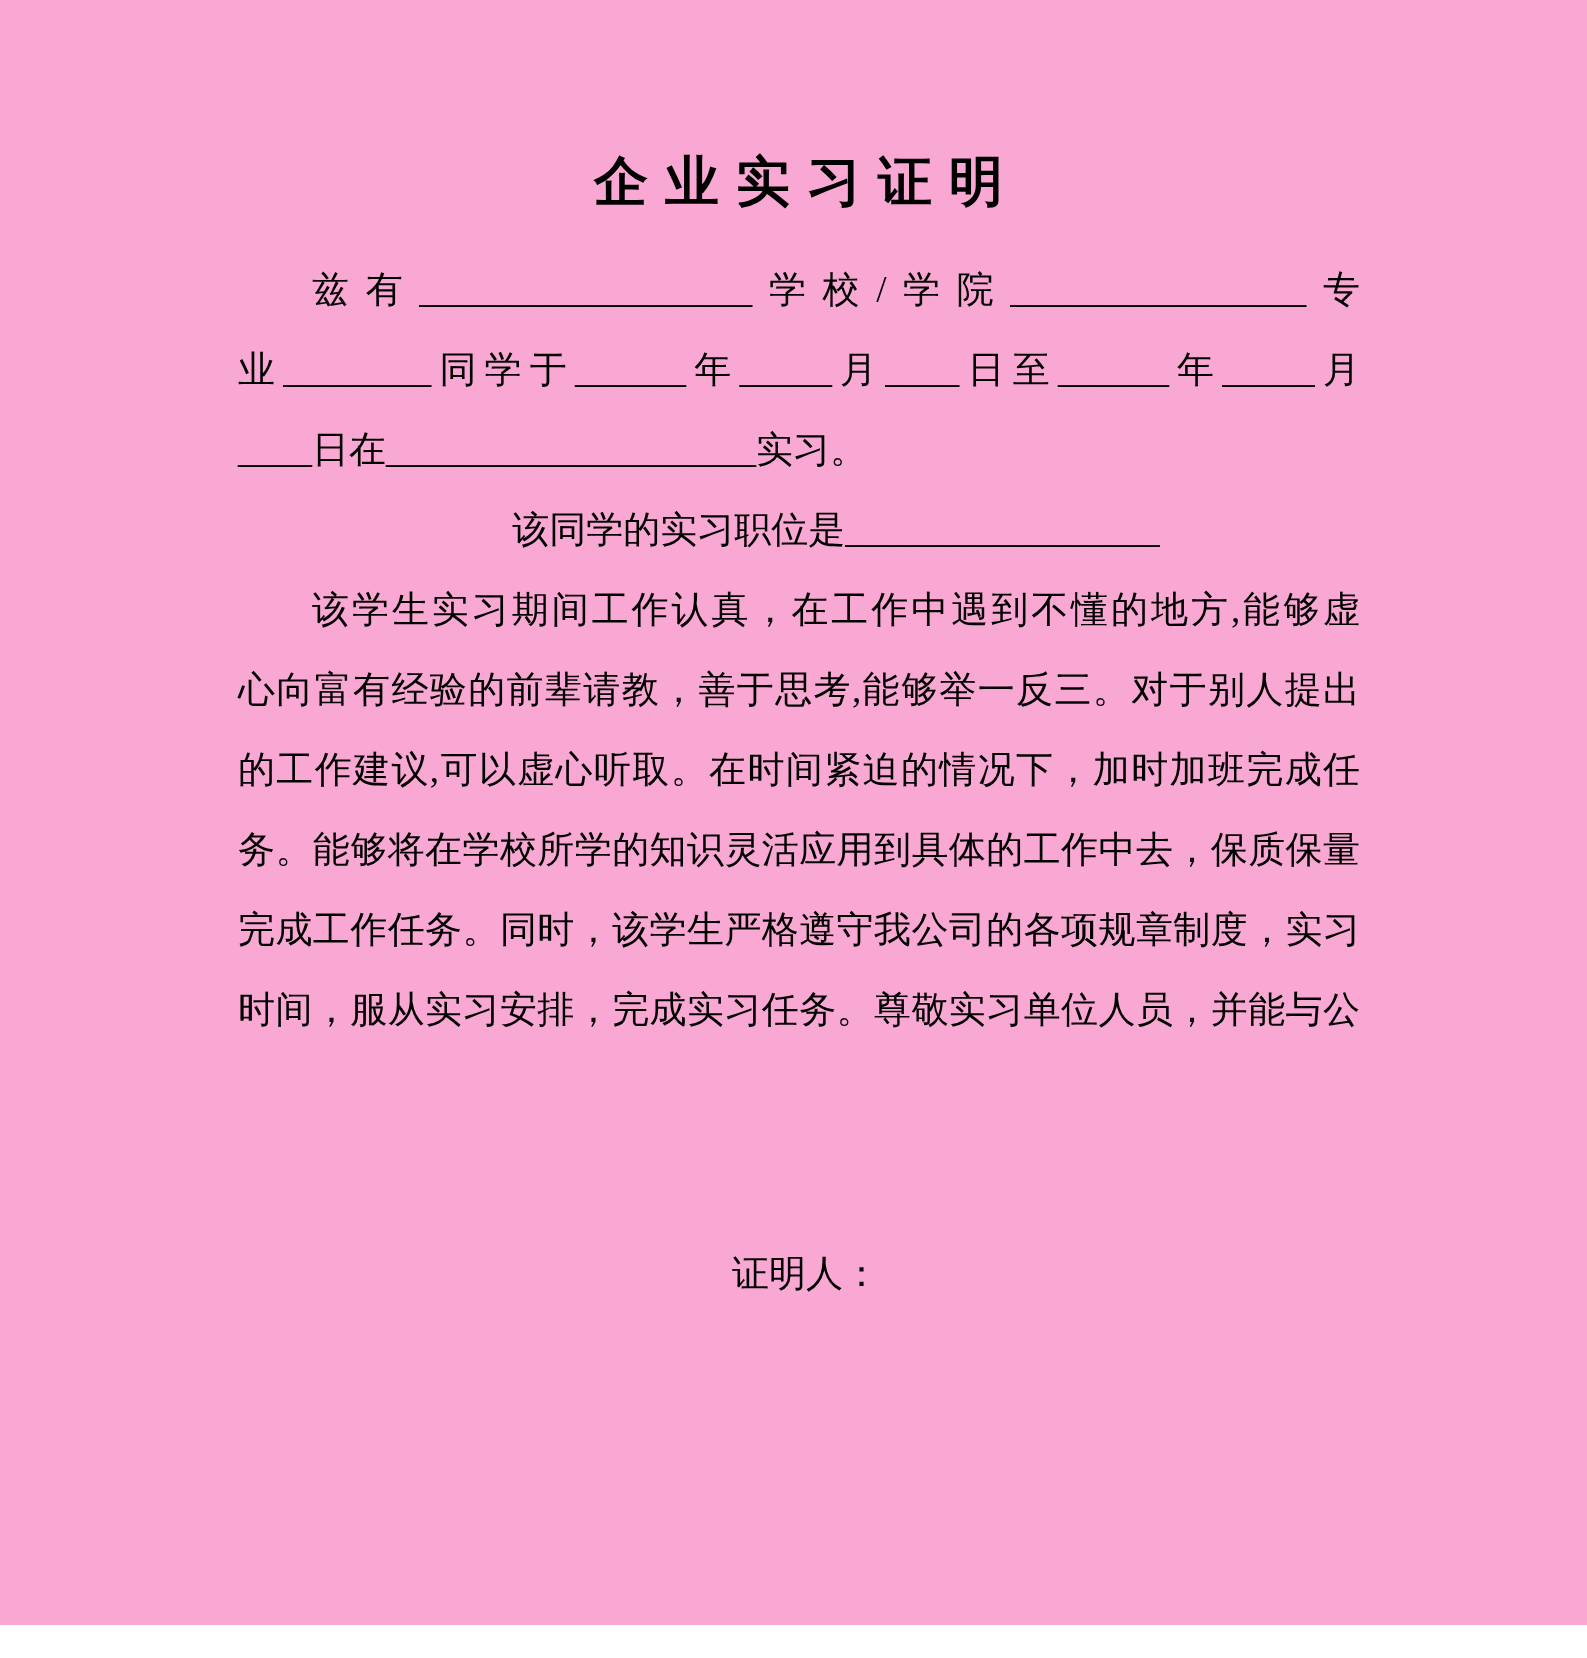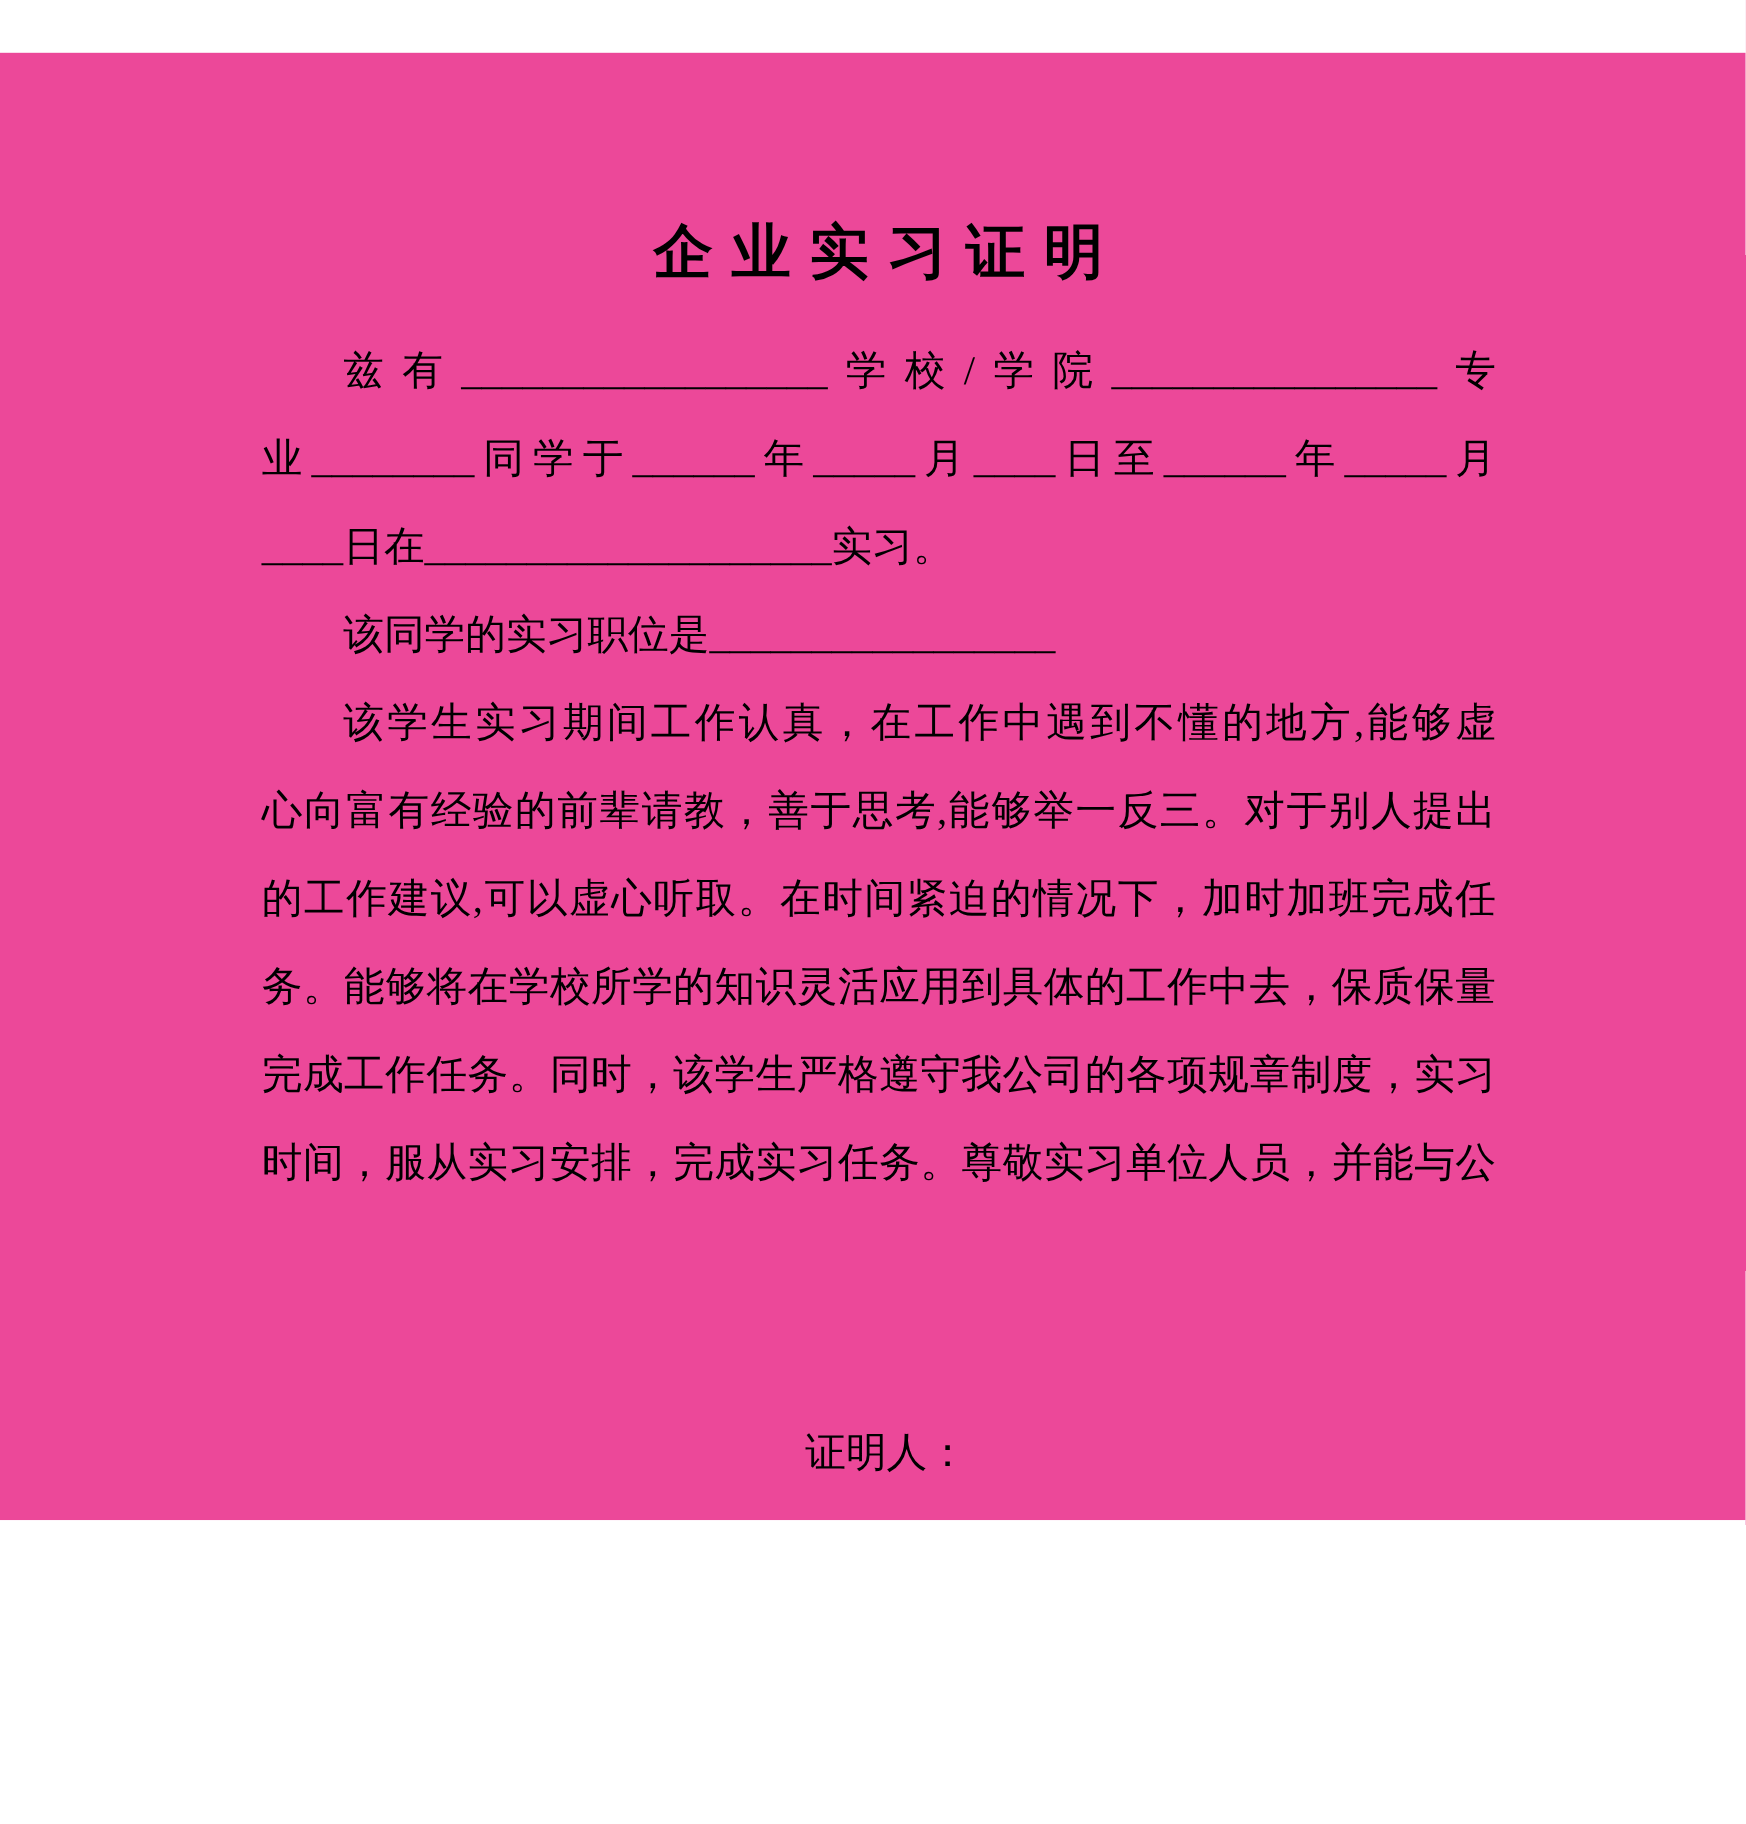--- a/index.html
+++ b/index.html
@@ -3,46 +3,45 @@
 <meta charset="utf-8">
 <style>
   html, body {
     margin: 0;
     padding: 0;
     background: #ffffff;
   }
   .page {
     position: relative;
     width: 1587px;
-    height: 1334px;
+    height: 1625px;
     box-sizing: border-box;
     padding: 138px 227px 0 238px;
-    background: #ec4899;
+    background: #f9a8d4;
     color: #000000;
     font-family: "Liberation Serif", "DejaVu Serif", serif;
     overflow: hidden;
-    margin-top: 48px;
   }
   .title {
     margin: 0;
     font-family: "Liberation Sans", "DejaVu Sans", sans-serif;
     font-size: 54px;
     font-weight: bold;
     line-height: 86px;
     letter-spacing: 1px;
     text-align: center;
     white-space: pre;
   }
   .line {
     margin: 0;
     font-size: 37px;
     line-height: 80px;
     white-space: normal;
   }
-  .indent { text-indent: 74px; }
+  .indent { text-indent: 74px; text-align: center; }
   .j {
     text-align: justify;
     text-align-last: justify;
   }
   .first-body { margin-top: 26px; }
   .closing { margin-top: 30px; }
   .sig-row {
     margin-top: 184px;
     padding-left: 494px;
     font-size: 37px;

